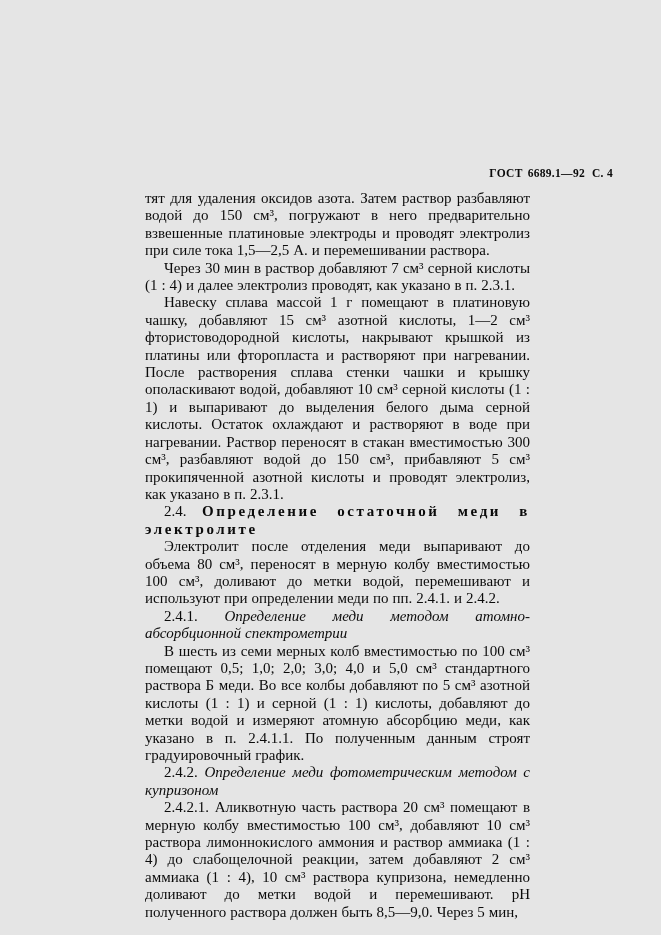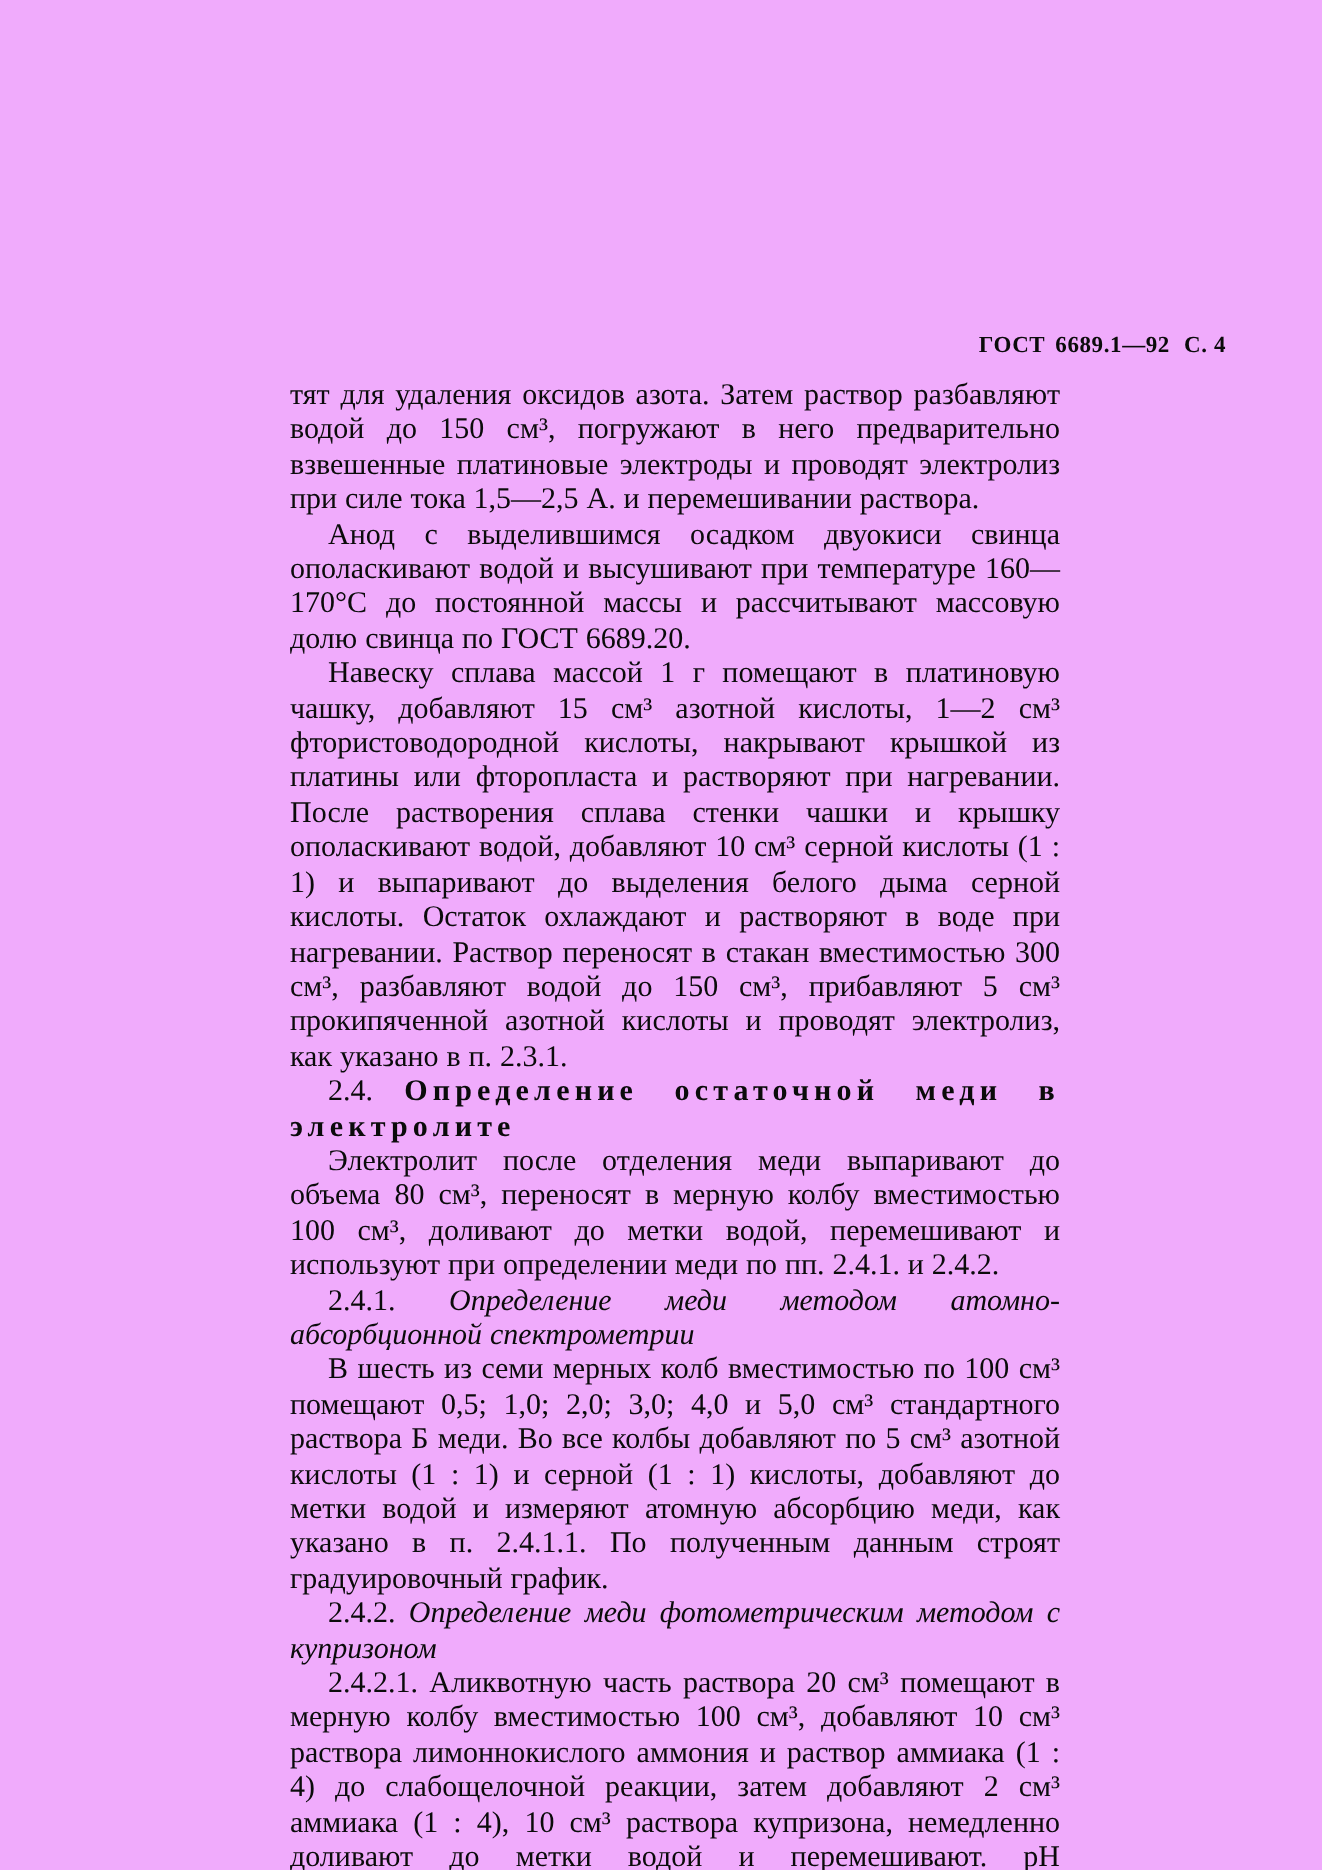--- a/index.html
+++ b/index.html
@@ -13,21 +13,21 @@
     overflow: hidden;
     font-family: "Liberation Serif", "DejaVu Serif", serif;
     color: #0b0b0b;
     -webkit-font-smoothing: antialiased;
   }
 
   .page {
     position: relative;
     width: 661px;
     height: 935px;
-    background: #f0abfc;
+    background: #e5e5e5;
   }
 
   
   .page-header {
     position: absolute;
     top: 167px;
     left: 0;
     right: 48px;
     text-align: right;
     font-size: 11.5px;
@@ -83,22 +83,22 @@
 <div class="page">
 
   <div class="page-header">
     <span class="hdr-std">ГОСТ</span><span class="hdr-num">6689.1—92</span><span class="hdr-pg">С. 4</span>
   </div>
 
   <div class="content">
 
     <p class="noindent"><span>тят для удаления оксидов азота. Затем раствор разбавляют водой до 150 см³, погружают в него предварительно взвешенные платиновые электроды и проводят электролиз при силе тока 1,5—2,5 А. и перемешивании раствора.</span></p>
 
+    <p class="indent"><span>Через 30 мин в раствор добавляют 7 см³ серной кислоты (1 : 4) и далее электролиз проводят, как указано в п. 2.3.1.</span></p>
 
-    <p class="indent"><span>Анод с выделившимся осадком двуокиси свинца ополаскивают водой и высушивают при температуре 160—170°С до постоянной массы и рассчитывают массовую долю свинца по ГОСТ 6689.20.</span></p>
 
 
     <p class="indent"><span>Навеску сплава массой 1 г помещают в платиновую чашку, добавляют 15 см³ азотной кислоты, 1—2 см³ фтористоводородной кислоты, накрывают крышкой из платины или фторопласта и растворяют при нагревании. После растворения сплава стенки чашки и крышку ополаскивают водой, добавляют 10 см³ серной кислоты (1 : 1) и выпаривают до выделения белого дыма серной кислоты. Остаток охлаждают и растворяют в воде при нагревании. Раствор переносят в стакан вместимостью 300 см³, разбавляют водой до 150 см³, прибавляют 5 см³ прокипяченной азотной кислоты и проводят электролиз, как указано в п. 2.3.1.</span></p>
 
     <p class="indent"><span class="num-plain">2.4.</span>&nbsp;<span class="spaced">Определение остаточной меди в электролите</span></p>
 
     <p class="indent"><span>Электролит после отделения меди выпаривают до объема 80 см³, переносят в мерную колбу вместимостью 100 см³, доливают до метки водой, перемешивают и используют при определении меди по пп. 2.4.1. и 2.4.2.</span></p>
 
     <p class="indent sec-ital"><span class="num">2.4.1.</span>&nbsp;<span>Определение меди методом атомно-абсорбционной спектрометрии</span></p>
 

